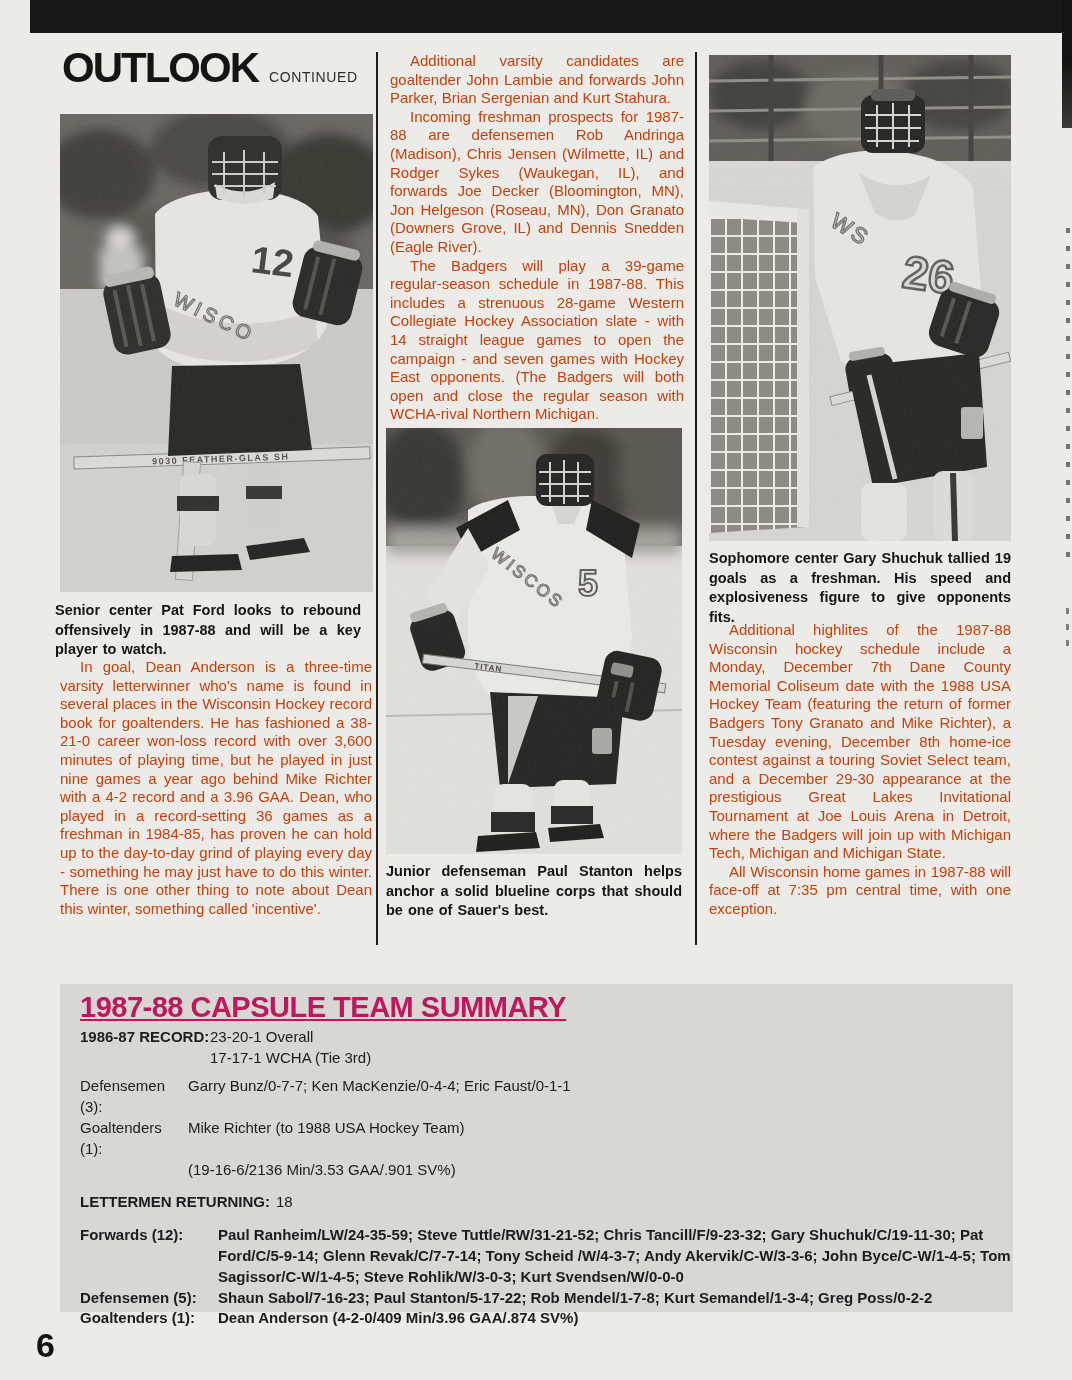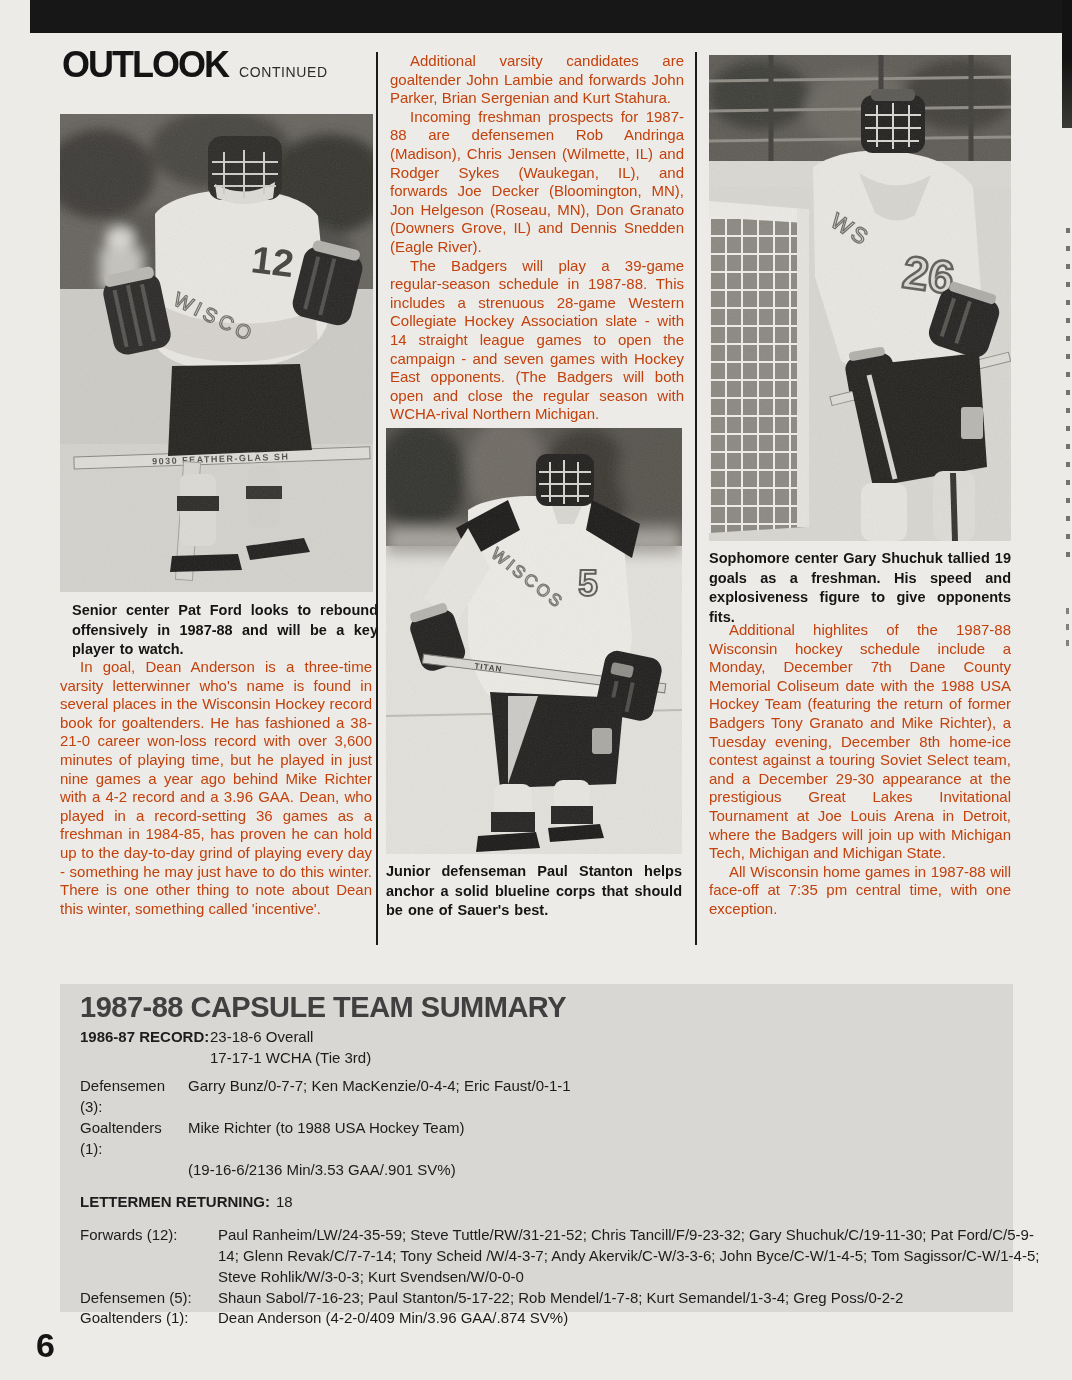--- a/index.html
+++ b/index.html
@@ -14,51 +14,51 @@
   .corner-dark{position:absolute;right:0;top:0;width:10px;height:128px;
     background:linear-gradient(#131313 0 45%,#3a3a38);}
   .edge-dashes{position:absolute;right:2px;top:228px;width:4px;height:335px;
     background:repeating-linear-gradient(180deg,#4a4a46 0 5px,transparent 5px 18px);opacity:.75;}
   .edge-dash2{position:absolute;right:3px;top:608px;width:3px;height:46px;
     background:repeating-linear-gradient(180deg,#55534f 0 6px,transparent 6px 16px);opacity:.7;}
   .page-number{position:absolute;left:36px;top:1326px;font-size:34px;font-weight:900;color:#141414;}
 
   
   .heading{position:absolute;left:62px;top:44px;display:flex;align-items:baseline;gap:11px;white-space:nowrap;}
-  .heading .t1{font-size:36px;font-weight:900;letter-spacing:-2px;color:#141414;}
+  .heading .t1{font-size:42px;font-weight:900;letter-spacing:-2px;color:#141414;}
   .heading .t2{font-size:14px;letter-spacing:.6px;color:#2c2c2c;}
 
   
   .rule{position:absolute;top:52px;width:2px;height:893px;background:#1b1b1b;}
   .rule1{left:376px;} .rule2{left:695px;}
 
   
   .body-text{font-size:15px;line-height:18.6px;text-align:justify;color:#c2410c;}
   .body-text p{margin:0;text-indent:20px;}
   .caption{font-size:14.5px;font-weight:bold;line-height:19.5px;text-align:justify;color:#151515;word-spacing:1px;}
 
   .col-mid-text{position:absolute;left:390px;top:52px;width:294px;}
   .photo-frame{position:absolute;background:#c9c7c2;}
   .photo1{left:60px;top:114px;width:313px;height:478px;}
-  .caption1{position:absolute;left:72px;top:601px;width:306px;}
+  .caption1{position:absolute;left:55px;top:601px;width:306px;}
   .col-left-text{position:absolute;left:60px;top:658px;width:312px;}
   .photo2{left:386px;top:428px;width:296px;height:426px;}
   .caption2{position:absolute;left:386px;top:862px;width:296px;}
   .photo3{left:709px;top:55px;width:302px;height:486px;}
   .caption3{position:absolute;left:709px;top:549px;width:302px;}
   .col-right-text{position:absolute;left:709px;top:621px;width:302px;}
   svg{display:block;width:100%;height:100%;}
 
   
   .summary{position:absolute;left:60px;top:984px;width:953px;height:328px;background:#d9d7d4;}
   .summary-inner{padding:13px 0 0 20px;font-size:15px;line-height:20.8px;}
-  .summary-title{font-size:29px;font-weight:900;letter-spacing:-.5px;color:#404040;margin:0 0 9px 0;}
+  .summary-title{font-size:29px;font-weight:900;letter-spacing:-.5px;color:#be185d;margin:0 0 9px 0;text-decoration:underline;}
   .s-row{display:grid;grid-template-columns:130px 1fr;width:965px;}
   .s-row.lost{grid-template-columns:108px 1fr;}
-  .s-row.ret{grid-template-columns:138px 1fr;}
+  .s-row.ret{grid-template-columns:138px 1fr;font-weight:bold;}
   .s-label{font-weight:bold;white-space:nowrap;}
   .s-gap8{height:8px;} .s-gap12{height:12px;}
   .s-inline{margin:0;}
   .s-inline .s-label{margin-right:6px;}
   .s-val{text-align:left;}
 </style>
 </head>
 <body>
 
 <div class="top-bar"></div>
@@ -325,21 +325,21 @@
   <p>All Wisconsin home games in 1987-88 will face-off at 7:35 pm central time, with one exception.</p>
 </div>
 
 <div class="summary">
   <div class="summary-inner">
     <div class="summary-title">1987-88 CAPSULE TEAM SUMMARY</div>
 
     <div class="s-row">
       <span class="s-label">1986-87 RECORD:</span>
       <span class="s-val">
-        <div>23-18-6 Overall</div>
+        <div>23-20-1 Overall</div>
         <div>17-17-1 WCHA (Tie 3rd)</div>
       </span>
     </div>
 
     <div class="s-gap8"></div>
 
     <div class="s-row lost">
       <span>Defensemen (3):</span>
       <span class="s-val">Garry Bunz/0-7-7; Ken MacKenzie/0-4-4; Eric Faust/0-1-1</span>
     </div>

